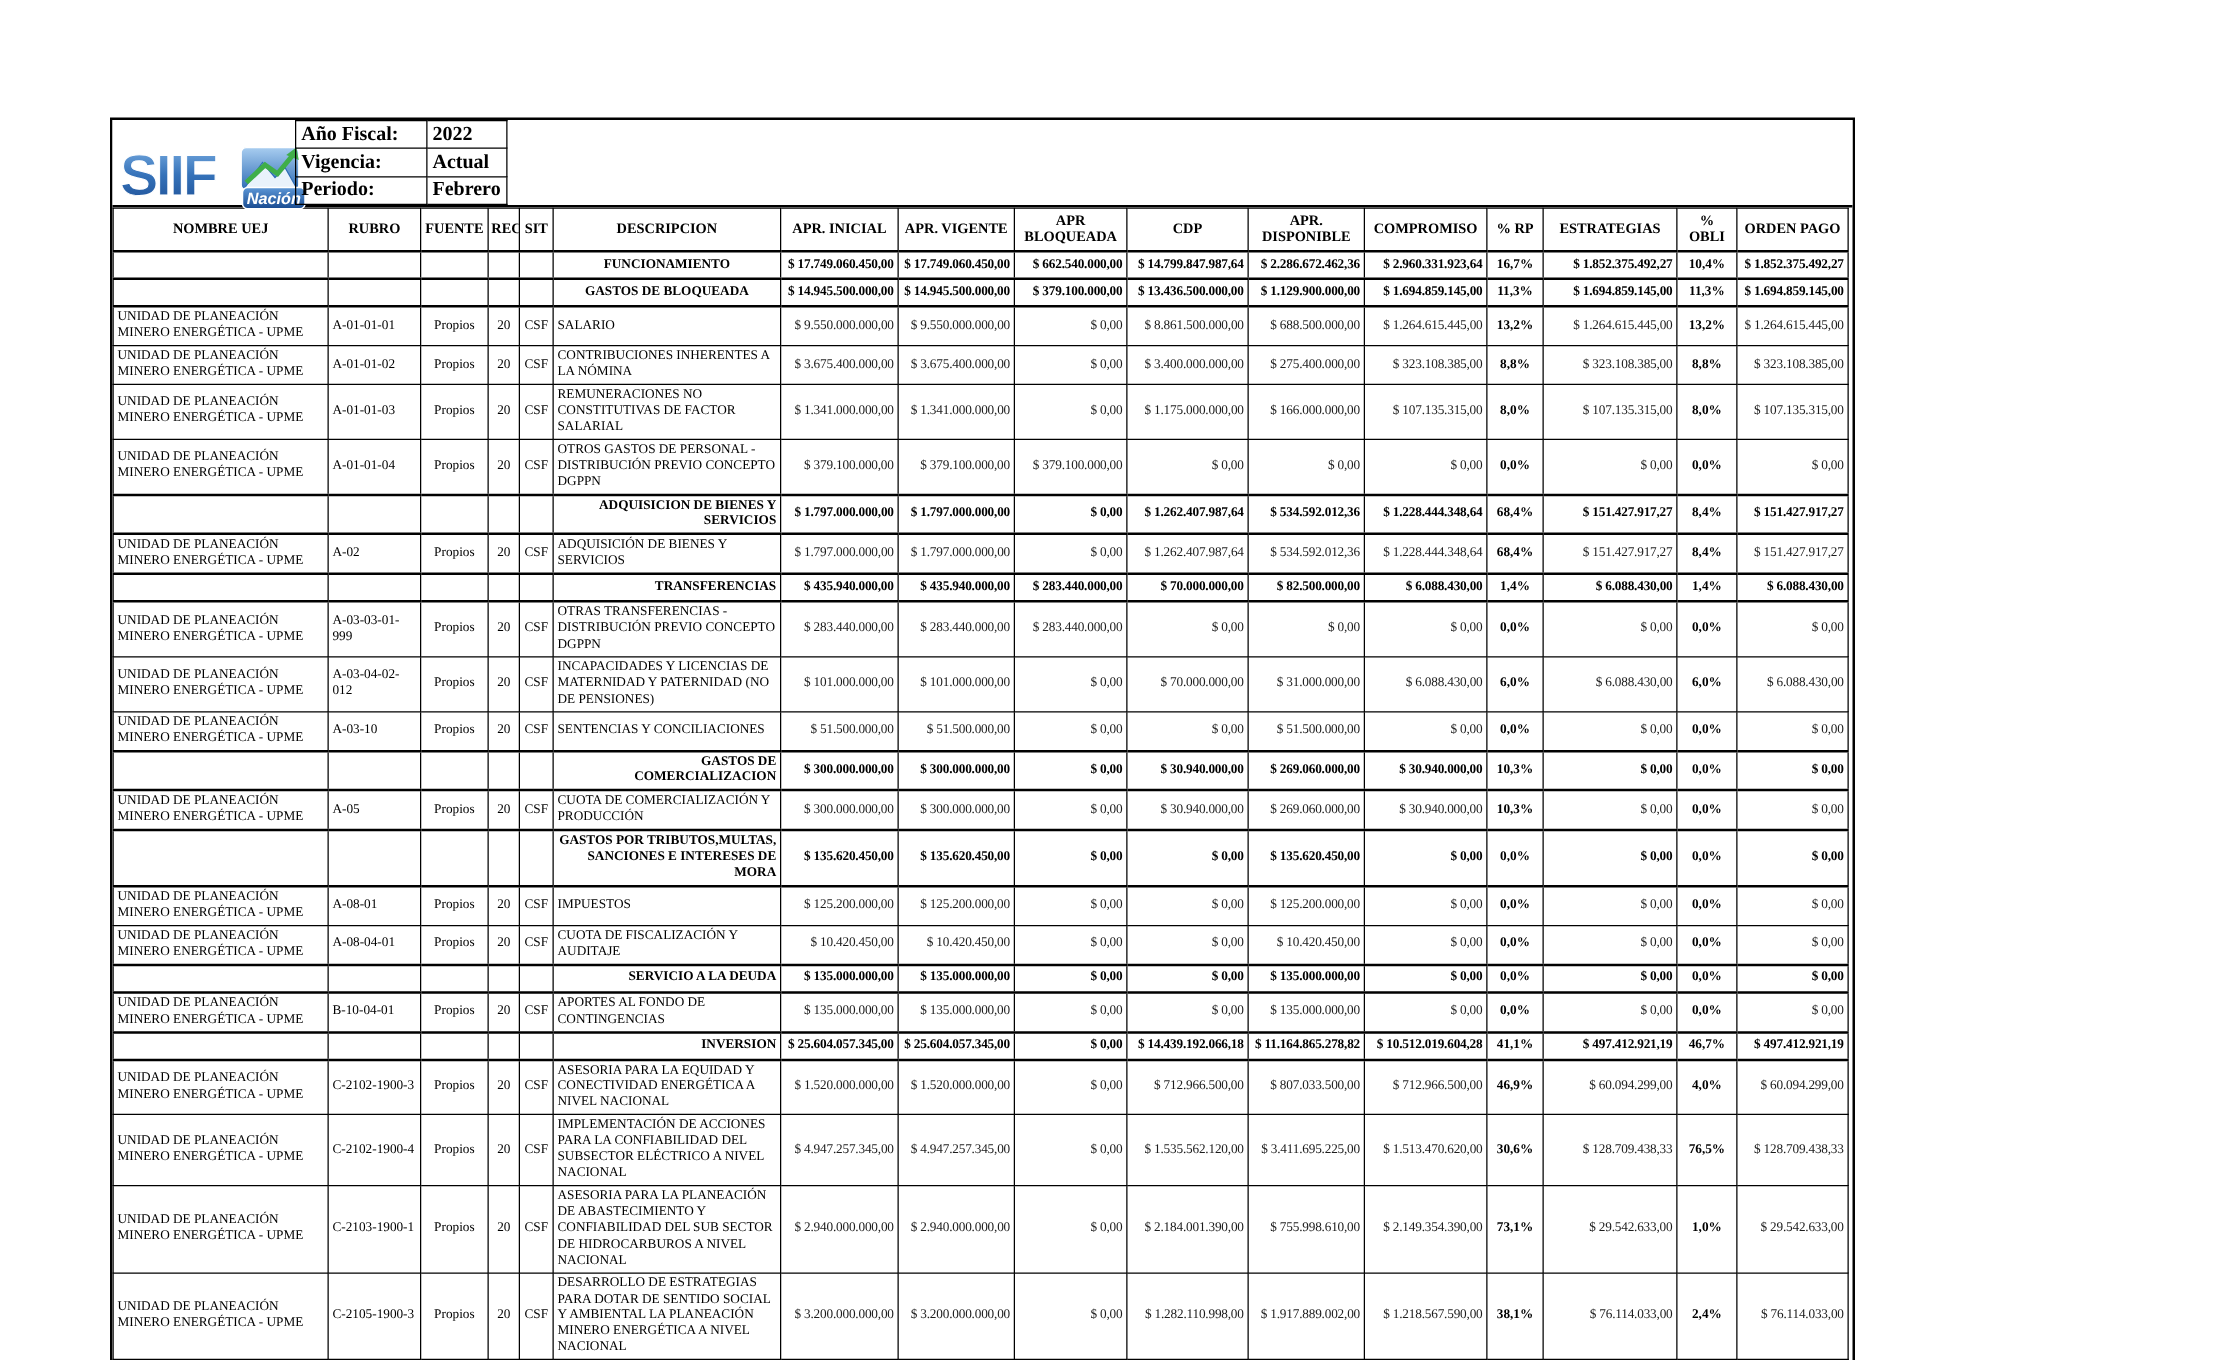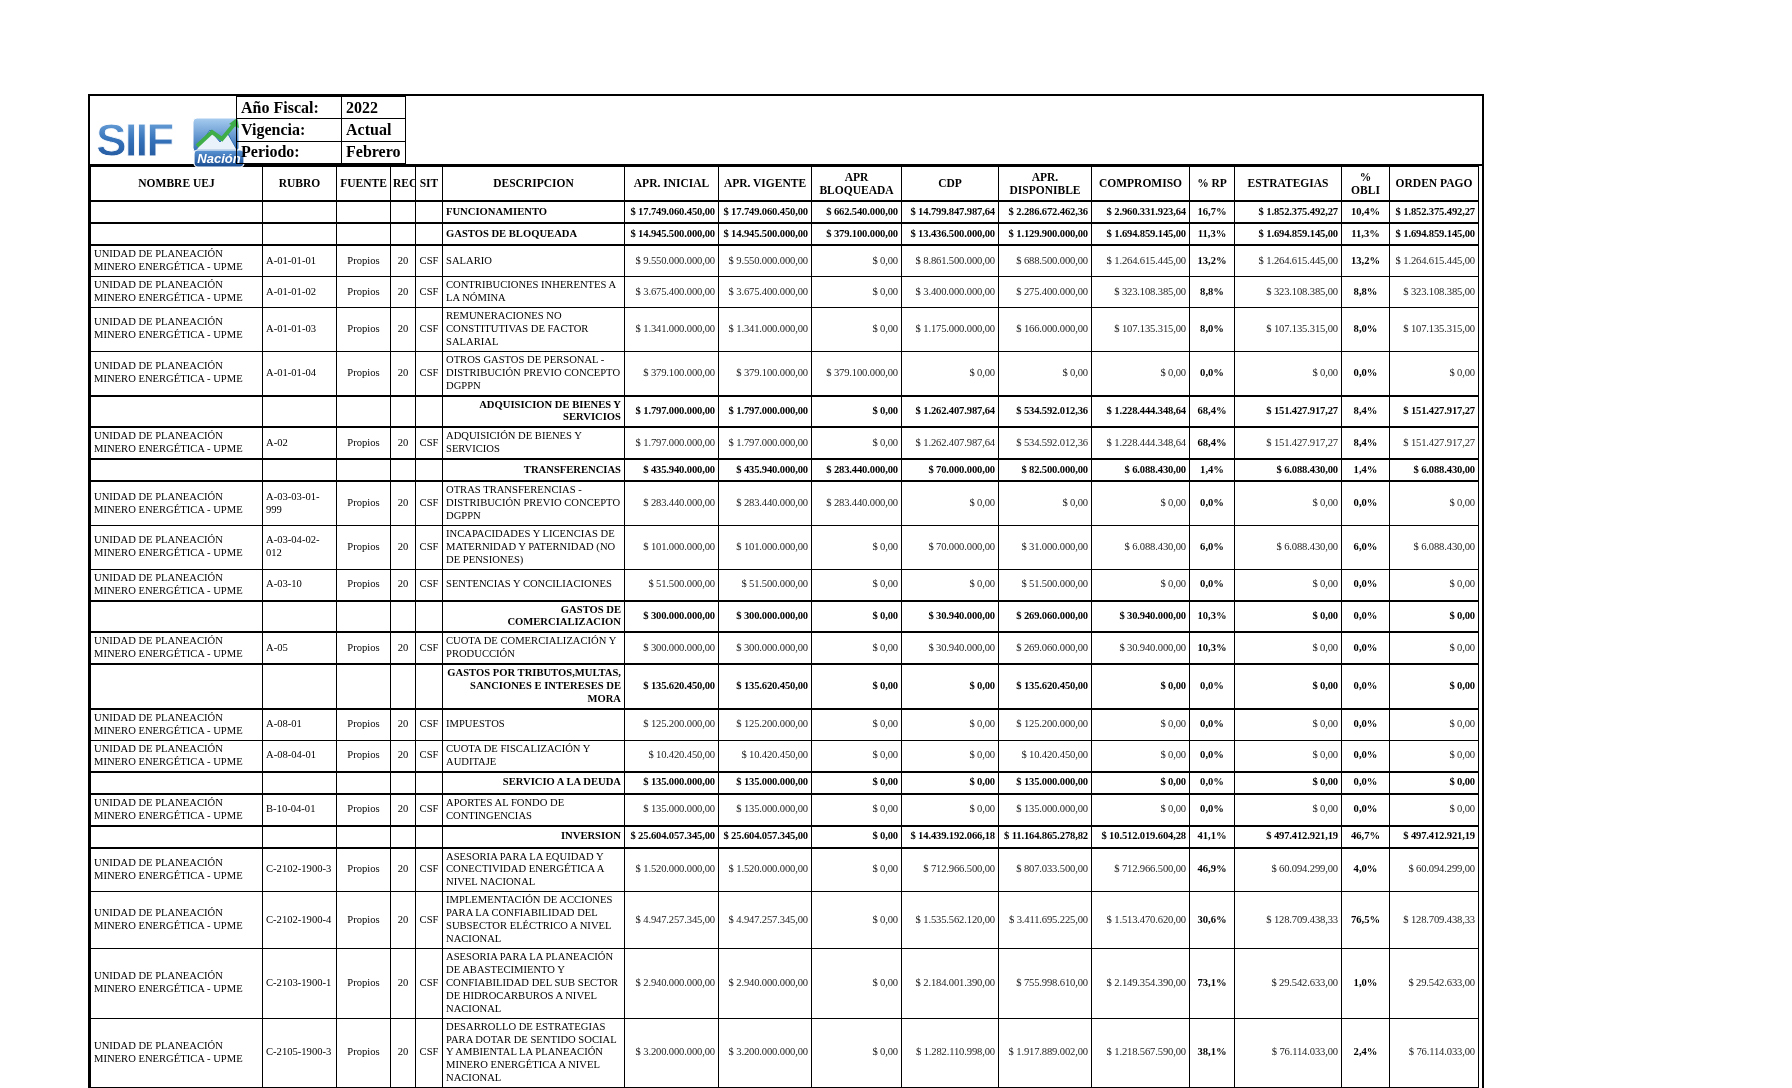--- a/index.html
+++ b/index.html
@@ -17,21 +17,21 @@
   table.main{border-collapse:collapse;table-layout:fixed;width:1388px;background:#fff;}
   table.main th,table.main td{border:1px solid #000;vertical-align:middle;overflow:hidden;}
   table.main th{font-size:11.5px;font-weight:bold;text-align:center;padding:4px 2px;line-height:1.1;}
   table.main td{font-size:10.6px;line-height:1.22;padding:2px 3px;}
   td.col-uej,td.col-rubro,td.col-desc{text-align:left;}
   td.col-fuente,td.col-rec,td.col-sit{text-align:center;}
   td.col-ai,td.col-av,td.col-ab,td.col-cdp,td.col-ad,td.col-comp,td.col-obl,td.col-op{text-align:right;letter-spacing:-0.15px;color:#1c1c1c;}
   td.col-rp,td.col-pobli{text-align:center;font-weight:bold;font-size:11px;color:#000;margin-left:16px;}
   tr.total td,tr.total-c td{font-weight:bold;color:#000;}
   tr.total td,tr.total-c td{border-top-width:2px;border-bottom-width:2px;}
-  tr.total-c td.col-desc{}
+  tr.total-c td.col-desc{text-align:center;}
   tr.total td.col-desc{text-align:right;}
   tr.total-c td{height:16px;}
   tr.total td{height:16px;}
   
   svg text{font-family:"Liberation Sans",sans-serif;}
 </style>
 </head>
 <body>
 
 <div class="sheet">

